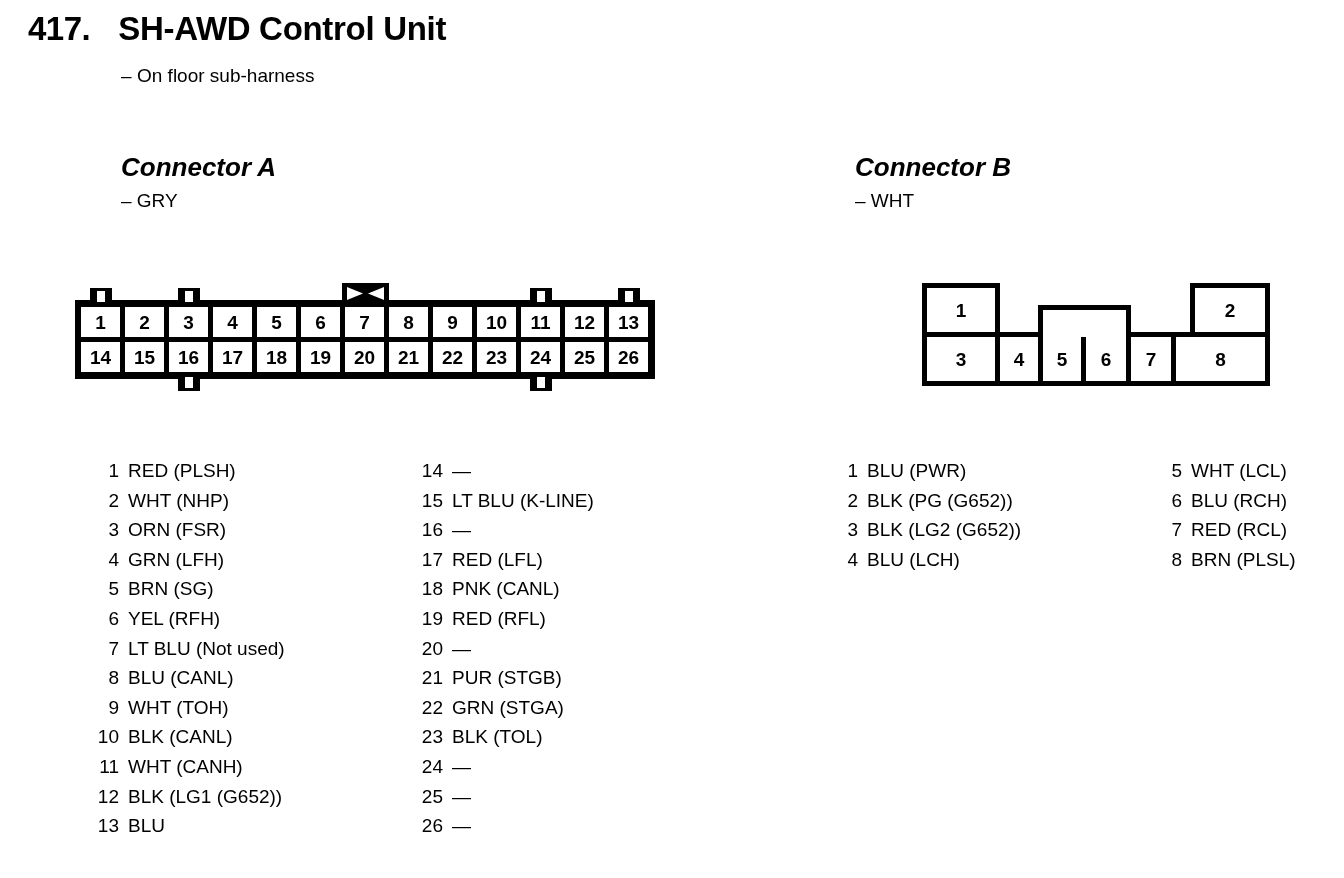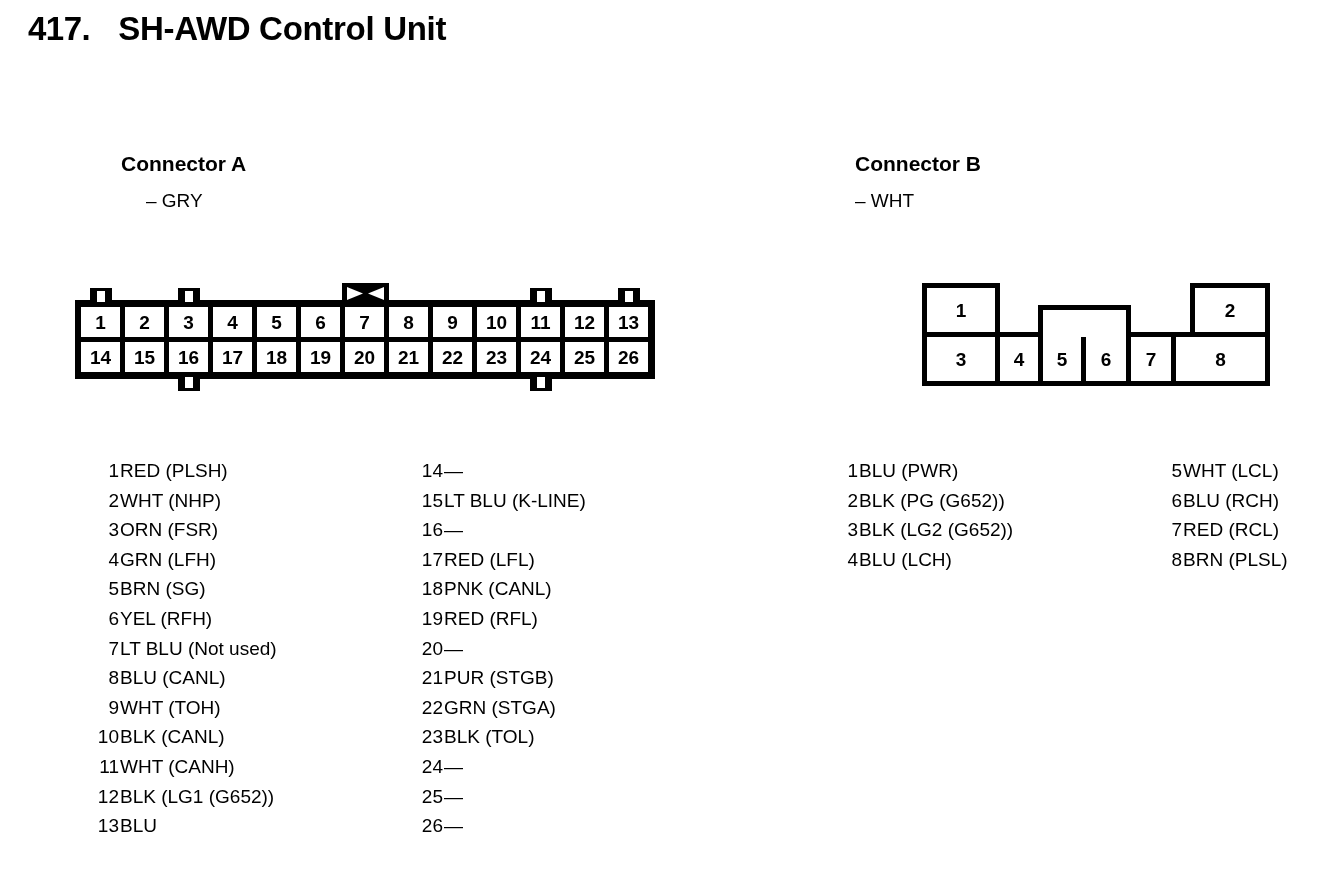--- a/index.html
+++ b/index.html
@@ -43,29 +43,30 @@
     top: 62px;
     font-size: 19px;
     line-height: 27px;
   }
   .note-line { white-space: nowrap; }
   .dash-lead { display: inline-block; width: 16px; }
 
   
   .conn-heading {
     position: absolute;
-    font-size: 21px;
+    font-size: 26px;
     font-weight: bold;
+    font-style: italic;
   }
   .conn-subnote {
     position: absolute;
     font-size: 19px;
   }
   #conn-a-heading { left: 121px; top: 152px; }
-  #conn-a-color   { left: 121px; top: 190px; margin-left: 25px; }
+  #conn-a-color   { left: 121px; top: 190px; }
   #conn-b-heading { left: 855px; top: 152px; }
   #conn-b-color   { left: 855px; top: 190px; }
 
   
   #connector-a-diagram {
     position: absolute;
     left: 75px;
     top: 283px;
     width: 580px;
     height: 107px;
@@ -199,21 +200,21 @@
     align-items: flex-start;
     line-height: 29.6px;
     white-space: nowrap;
   }
   .pin-entry .pin-no {
     width: 30px;
     text-align: right;
     flex: 0 0 auto;
   }
   .pin-entry .pin-desc {
-    margin-left: 1px;
+    margin-left: 9px;
     flex: 0 0 auto;
   }
   .pin-entry-cont {
     line-height: 29.6px;
     white-space: nowrap;
     padding-left: 39px;
   }
 
   #list-a-col1 { left:  89px; top: 456px; }
   #list-a-col2 { left: 413px; top: 456px; }
@@ -222,20 +223,23 @@
 </style>
 </head>
 <body>
 
 <div class="page-header">
   <span class="page-number">417.</span>
   <span class="page-title">SH-AWD Control Unit</span>
 </div>
 
 <div class="location-notes">
+  <div class="note-line">
+    <span class="dash-lead">–</span><span>On floor sub-harness</span>
+  </div>
 </div>
 
 <div class="conn-heading" id="conn-a-heading">Connector A</div>
 <div class="conn-subnote" id="conn-a-color">– GRY</div>
 
 <div class="conn-heading" id="conn-b-heading">Connector B</div>
 <div class="conn-subnote" id="conn-b-color">– WHT</div>
 
 <div id="connector-a-diagram">
   <div class="conn-a-body"></div>

